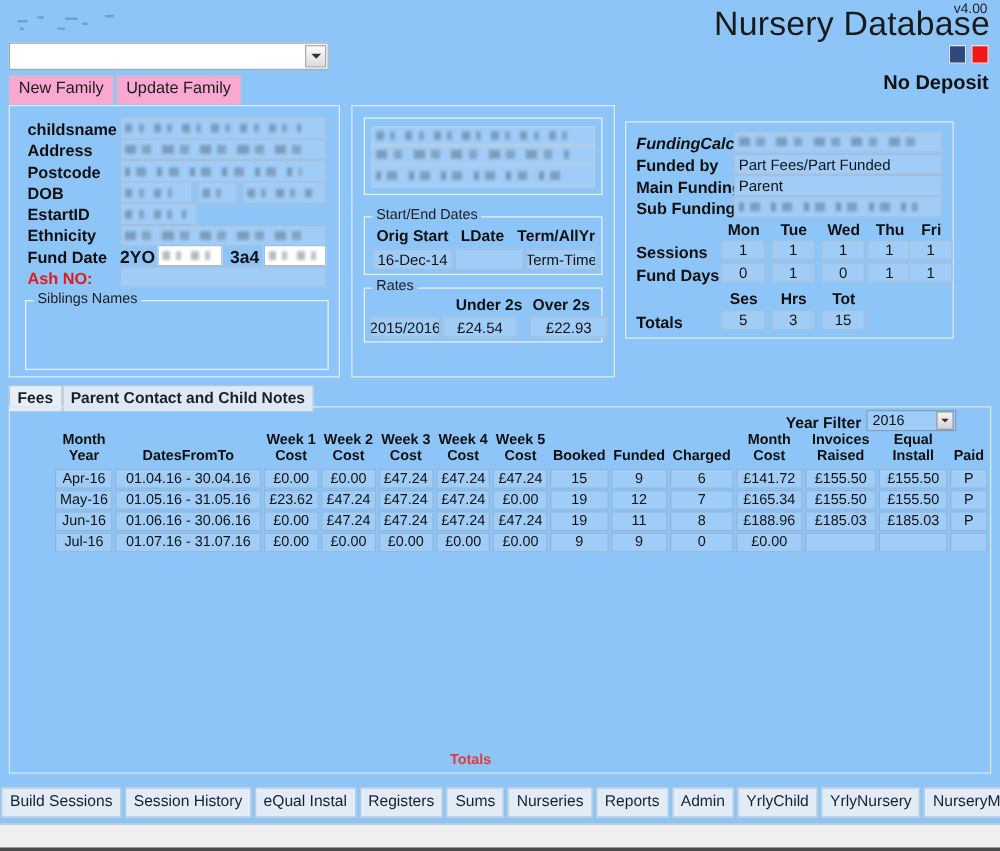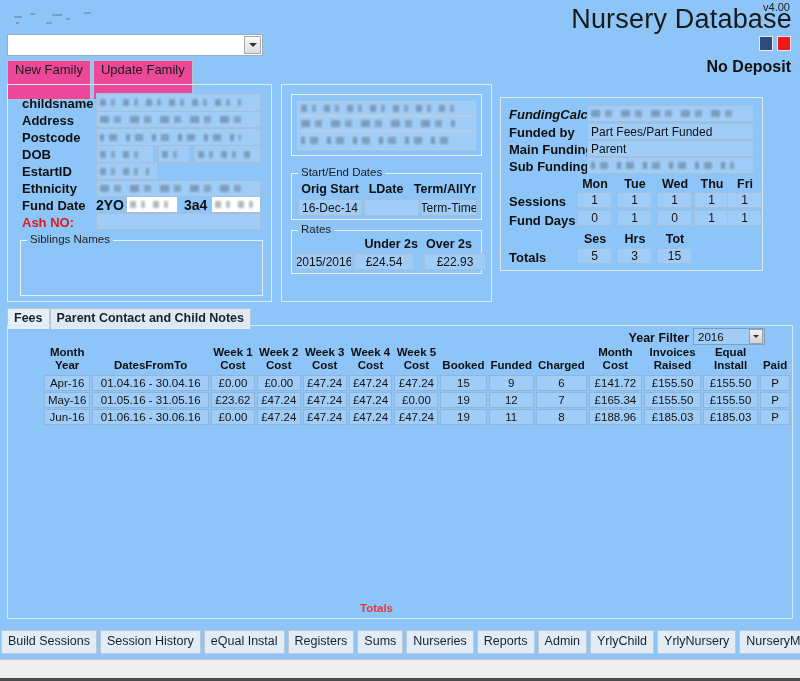--- a/index.html
+++ b/index.html
@@ -44,22 +44,22 @@
   .famsel .arrowbtn {
     position: absolute; right: 1px; top: 1px; width: 17px; height: 18px;
     background: linear-gradient(#fbfbfb,#dcdcdc);
     border: 1px solid #a8a8a8;
     display: flex; align-items: center; justify-content: center;
   }
   .caret { width:0;height:0;border-left:4px solid transparent;border-right:4px solid transparent;border-top:4px solid #333; }
 
   .btnrow { position: absolute; left: 7px; top: 60px; display: flex; gap: 2px; }
   .winbtn {
-    background: #ec4899; border: 1px solid #b6c3d1;
-    font-size: 13px; color: #1b1b1b; padding: 2px 7px 21px;
+    background: #f9a8d4; border: 1px solid #b6c3d1;
+    font-size: 13px; color: #1b1b1b; padding: 2px 7px 5px;
     font-family: "Liberation Sans", sans-serif; line-height: 1.15;
   }
 
   
   .panel { position: absolute; border: 1px solid #dce9f7; background: transparent; }
   .groupbox { position:absolute; border:1px solid #e7f1fb; }
   .gblabel {
     position:absolute; top:-8px; left:6px; background:#8ec5f8;
     padding:0 3px; font-size:11.5px; color:#1c1c1c;
   }
@@ -407,20 +407,36 @@
             <td>£47.24</td>
             <td>£47.24</td>
             <td>19</td>
             <td>11</td>
             <td>8</td>
             <td>£188.96</td>
             <td>£185.03</td>
             <td>£185.03</td>
             <td>P</td>
           </tr>
+          <tr>
+            <td>Jul-16</td>
+            <td>01.07.16 - 31.07.16</td>
+            <td>£0.00</td>
+            <td>£0.00</td>
+            <td>£0.00</td>
+            <td>£0.00</td>
+            <td>£0.00</td>
+            <td>9</td>
+            <td>9</td>
+            <td>0</td>
+            <td>£0.00</td>
+            <td class="empty"></td>
+            <td class="empty"></td>
+            <td class="empty"></td>
+          </tr>
         </tbody>
     </table>
 
     <div class="totrow">
       <span class="totlbl">Totals</span>
     </div>
   </div>
 
   <div class="bottombar" id="bottombar">
       <button class="bbtn">Build Sessions</button>

